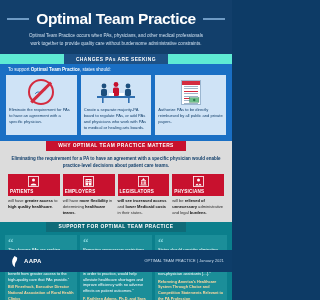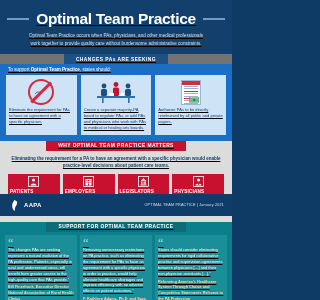--- a/index.html
+++ b/index.html
@@ -2,21 +2,21 @@
 <html><head>
 <meta charset="utf-8">
 <style>
   * { box-sizing: border-box; margin: 0; padding: 0; }
   html, body {
     width: 232px; height: 300px;
     font-family: "Liberation Sans", sans-serif;
     background: #0d3b66;
     overflow: hidden;
   }
-  .page { position: relative; width: 232px; height: 216px; background: #737373; text-decoration: underline; }
+  .page { position: relative; width: 232px; height: 272px; background: #5eead4; }
 
   
   .hero { background: #123f6b; padding: 10px 14px 6px; text-align: center; }
   .hero-title-row { display: flex; align-items: center; justify-content: center; gap: 7px; }
   .rule { height: 2px; width: 22px; background: #6f9bc4; flex: none; }
   .hero-title {
     color: #ffffff; font-size: 15.5px; font-weight: bold;
     letter-spacing: -0.3px; white-space: nowrap;
   }
   .hero-sub {

